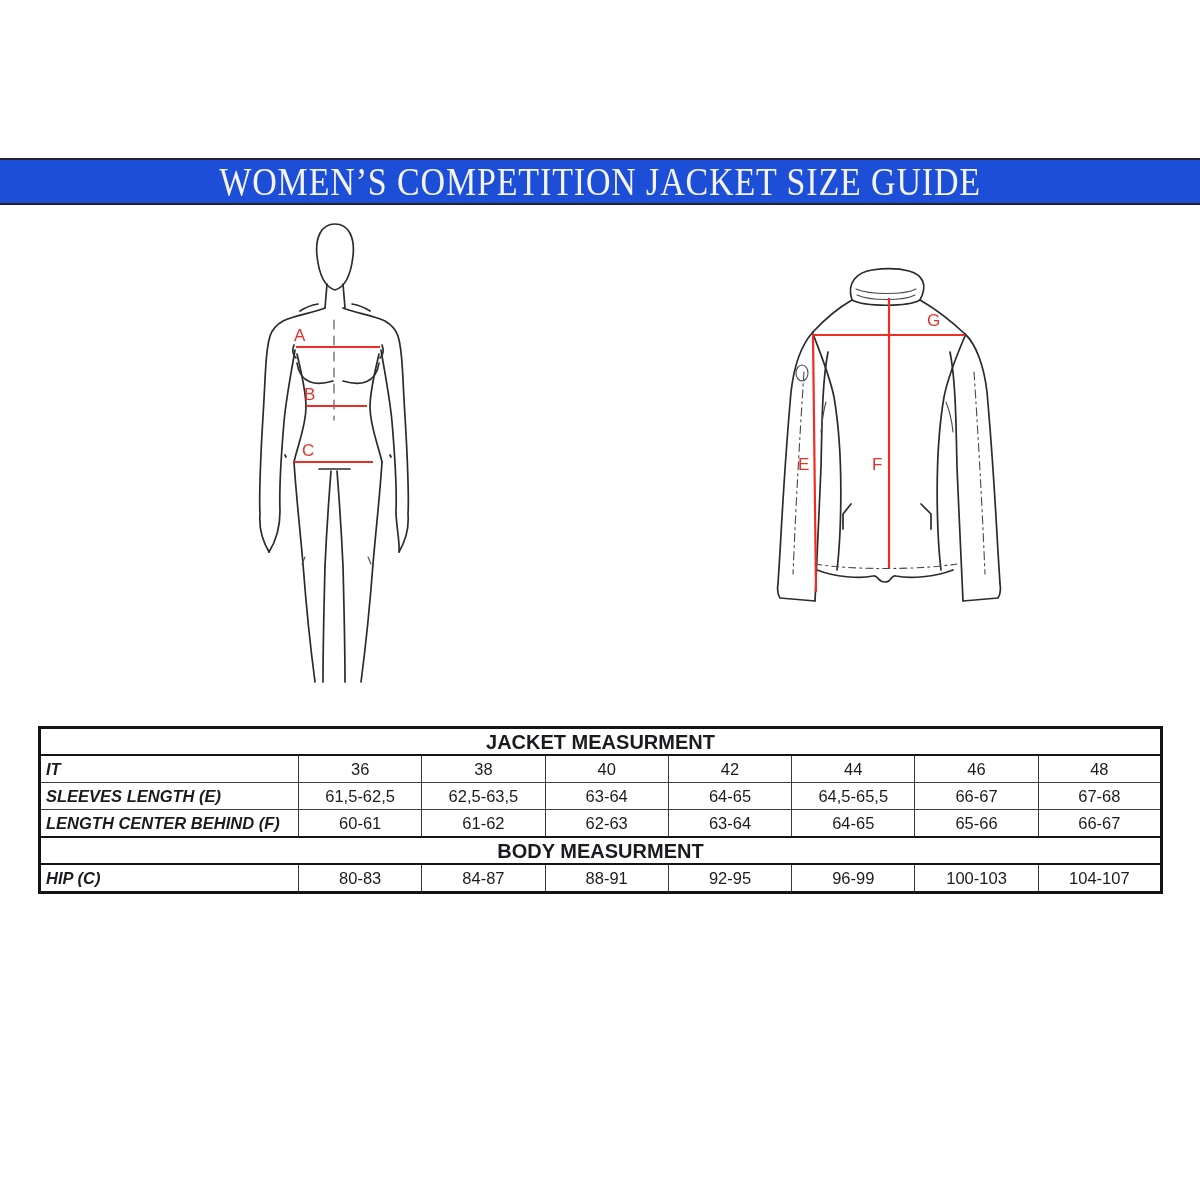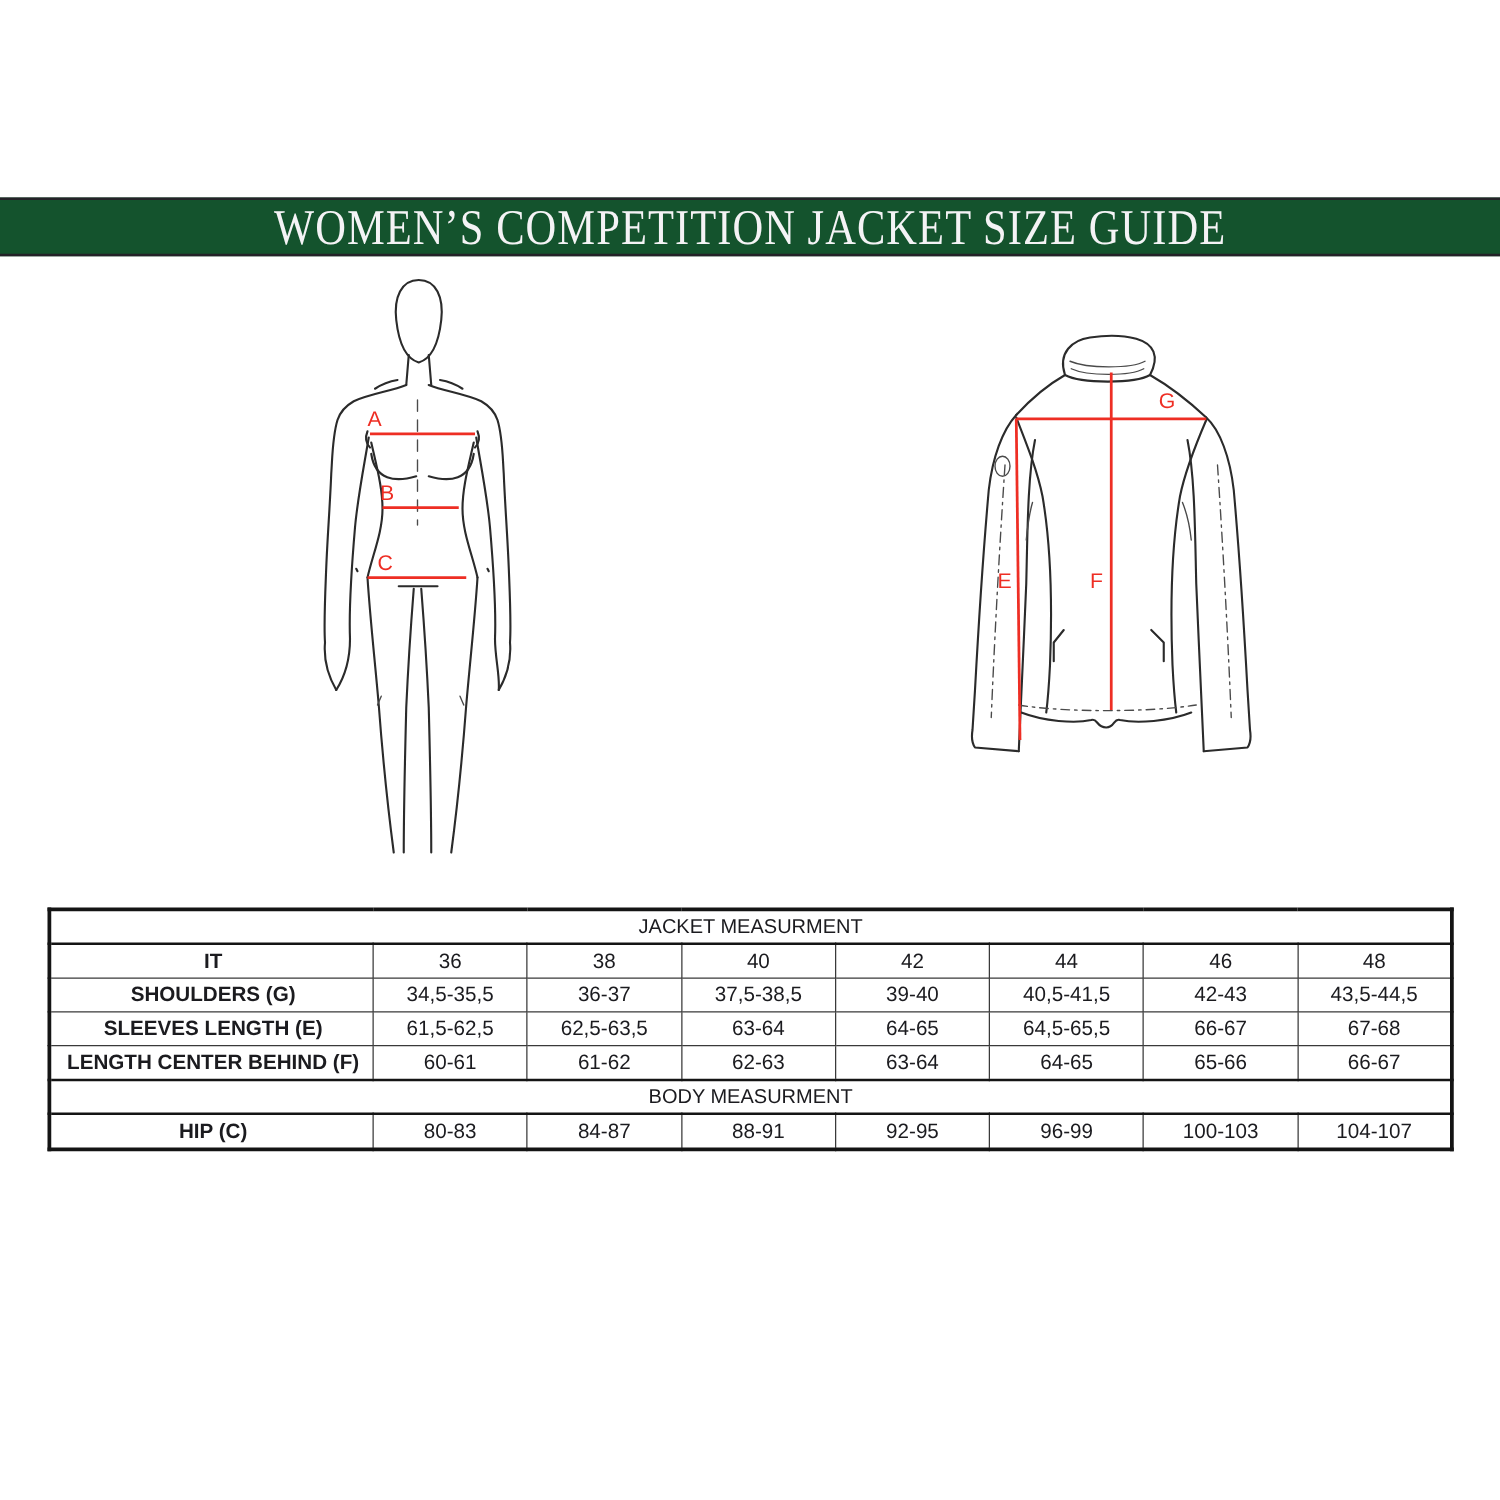--- a/index.html
+++ b/index.html
@@ -3,21 +3,21 @@
 <meta charset="utf-8">
 <style>
   html,body{margin:0;padding:0;}
   body{
     width:1200px;height:1200px;position:relative;background:#ffffff;
     font-family:"Liberation Sans",sans-serif;overflow:hidden;
   }
   
   .banner{
     position:absolute;left:0;top:158px;width:1200px;height:47px;
-    background:#14532d;border-top:2px solid #242228;border-bottom:2px solid #242228;
+    background:#1d4ed8;border-top:2px solid #242228;border-bottom:2px solid #242228;
     box-sizing:border-box;display:flex;align-items:center;justify-content:center;
   }
   .banner .title{
     color:#f4f3f5;font-family:"Liberation Serif",serif;font-size:40px;
     letter-spacing:1px;white-space:nowrap;transform:scaleX(.85);
     transform-origin:center;line-height:1;
   }
   
   .fig{position:absolute;}
   #front-fig{left:238px;top:214px;}
@@ -30,24 +30,24 @@
   .size-table-wrap{position:absolute;left:38px;top:726px;width:1125px;}
   table.size{
     border-collapse:collapse;table-layout:fixed;width:1125px;
     font-family:"Liberation Sans",sans-serif;color:#1b1b1f;
   }
   table.size td{
     border:1.4px solid #3a3a3a;height:26px;padding:0 3px;
     font-size:16.5px;text-align:center;line-height:1;overflow:hidden;white-space:nowrap;
   }
   table.size{border:3px solid #141414;}
-  table.size td.rowlabel{text-align:center;padding-left:5px;font-weight:bold;}
+  table.size td.rowlabel{text-align:left;padding-left:5px;font-weight:bold;font-style:italic;}
   table.size td.rowlabel.regular{font-weight:normal;}
   table.size tr.section td{
-    font-weight:normal;font-size:16px;height:25px;
+    font-weight:bold;font-size:20px;height:25px;
     border-top:2.5px solid #141414;border-bottom:2.5px solid #141414;
   }
 </style>
 </head>
 <body>
 
 <div class="banner">
   <span class="title">WOMEN’S COMPETITION JACKET SIZE GUIDE</span>
 </div>
 
@@ -157,30 +157,20 @@
           <td class="rowlabel">IT</td>
           <td>36</td>
           <td>38</td>
           <td>40</td>
           <td>42</td>
           <td>44</td>
           <td>46</td>
           <td>48</td>
         </tr>
         <tr>
-          <td class="rowlabel">SHOULDERS (G)</td>
-          <td>34,5-35,5</td>
-          <td>36-37</td>
-          <td>37,5-38,5</td>
-          <td>39-40</td>
-          <td>40,5-41,5</td>
-          <td>42-43</td>
-          <td>43,5-44,5</td>
-        </tr>
-        <tr>
           <td class="rowlabel">SLEEVES LENGTH (E)</td>
           <td>61,5-62,5</td>
           <td>62,5-63,5</td>
           <td>63-64</td>
           <td>64-65</td>
           <td>64,5-65,5</td>
           <td>66-67</td>
           <td>67-68</td>
         </tr>
         <tr>

